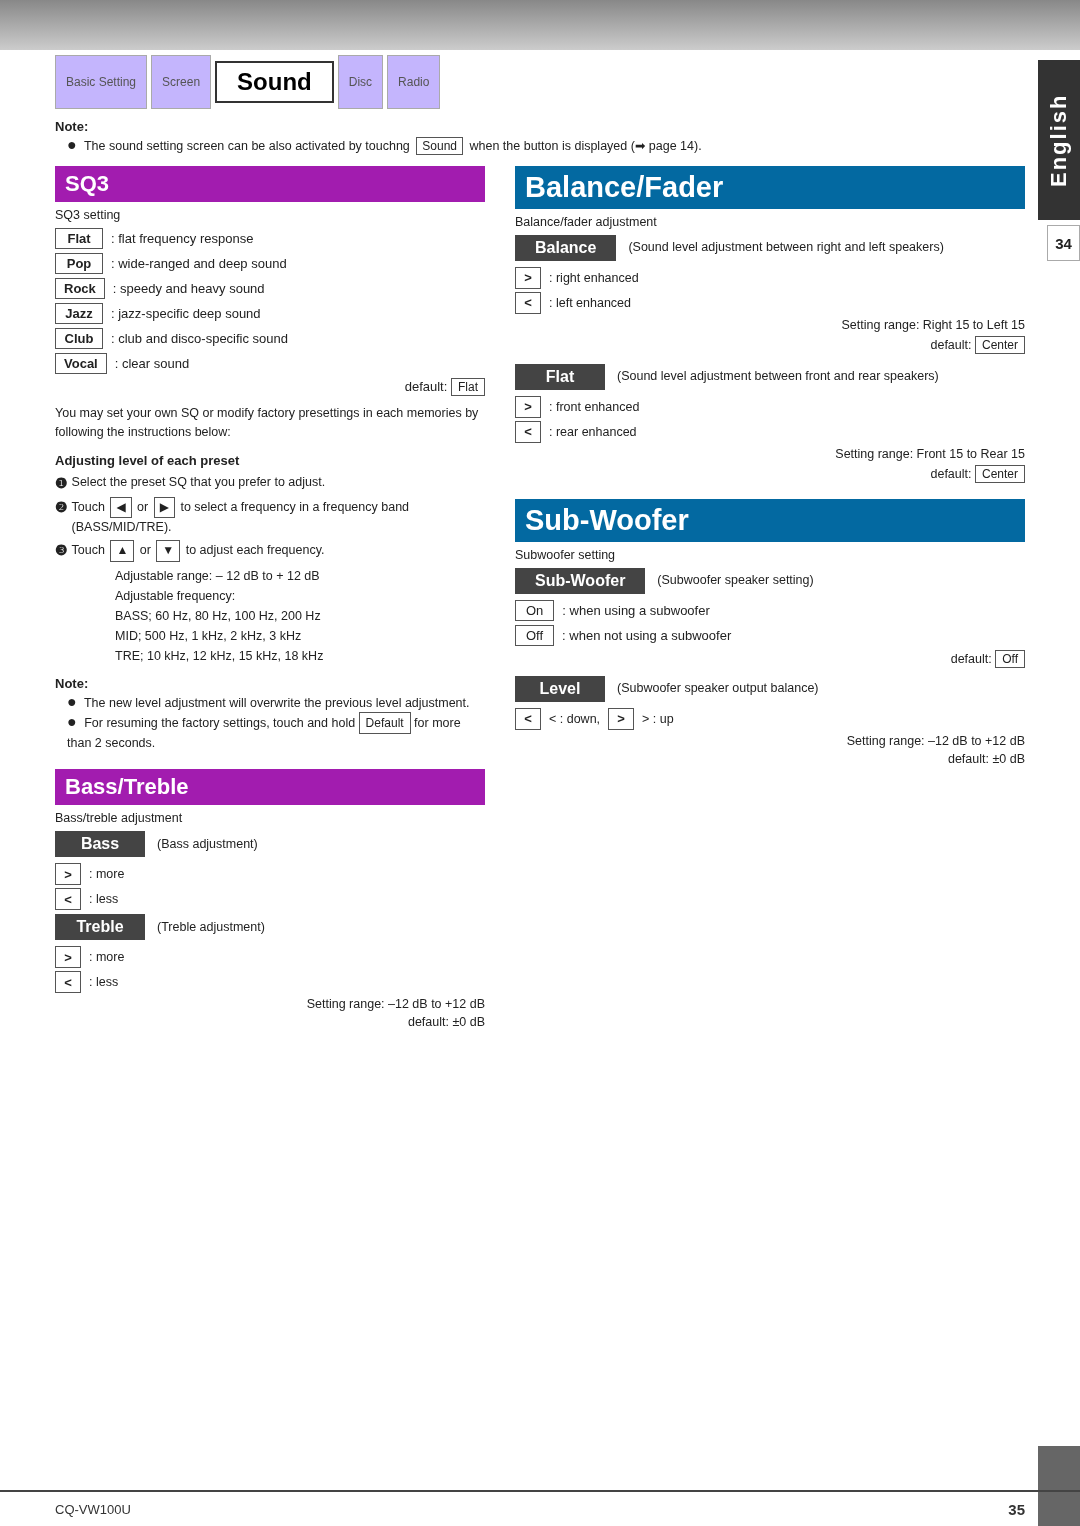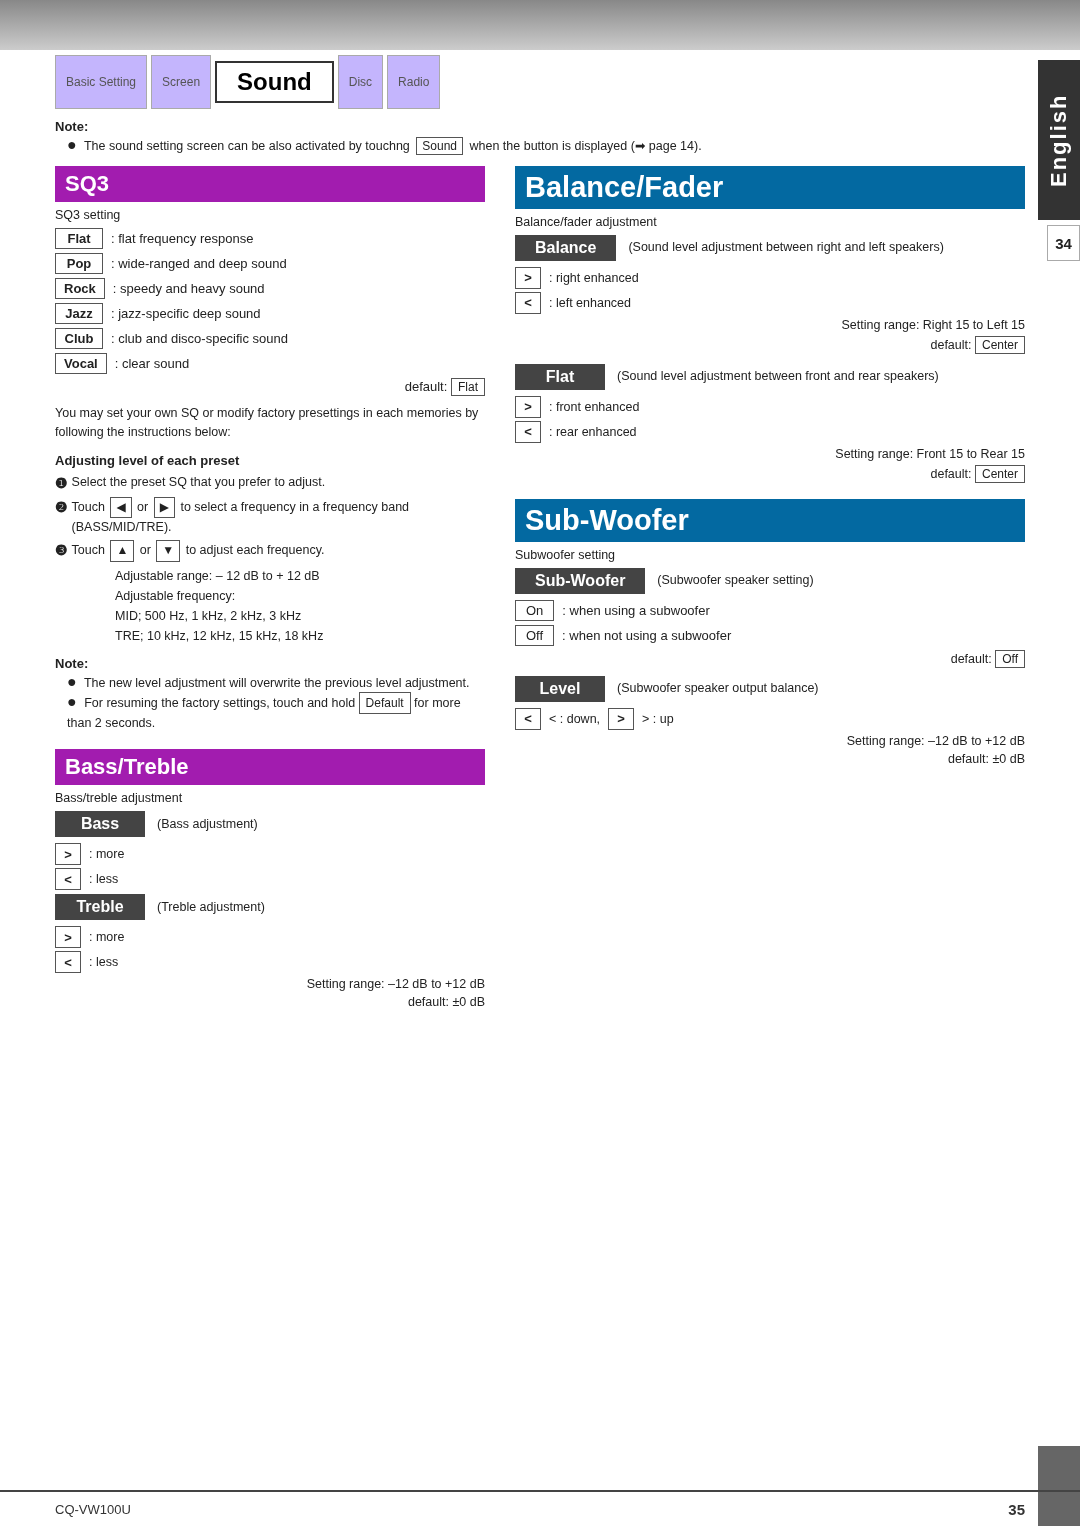--- a/index.html
+++ b/index.html
@@ -442,20 +442,21 @@
           </div>
           <div class="step-row">
             <span class="step-num">❸</span>
             <span>Touch <span class="arrow-box">▲</span> or <span class="arrow-box">▼</span> to adjust each frequency.</span>
           </div>
         </div>
 
         <div class="range-block">
           <div>Adjustable range: – 12 dB to + 12 dB</div>
           <div>Adjustable frequency:</div>
+          <div>BASS;  60 Hz, 80 Hz, 100 Hz, 200 Hz</div>
           <div>MID;   500 Hz, 1 kHz, 2 kHz, 3 kHz</div>
           <div>TRE;   10 kHz, 12 kHz, 15 kHz, 18 kHz</div>
         </div>
 
         <div class="note-block">
           <div class="note-title">Note:</div>
           <div class="note-bullet">
             <span class="bullet">●</span>
             <span>The new level adjustment will overwrite the previous level adjustment.</span>
           </div>

